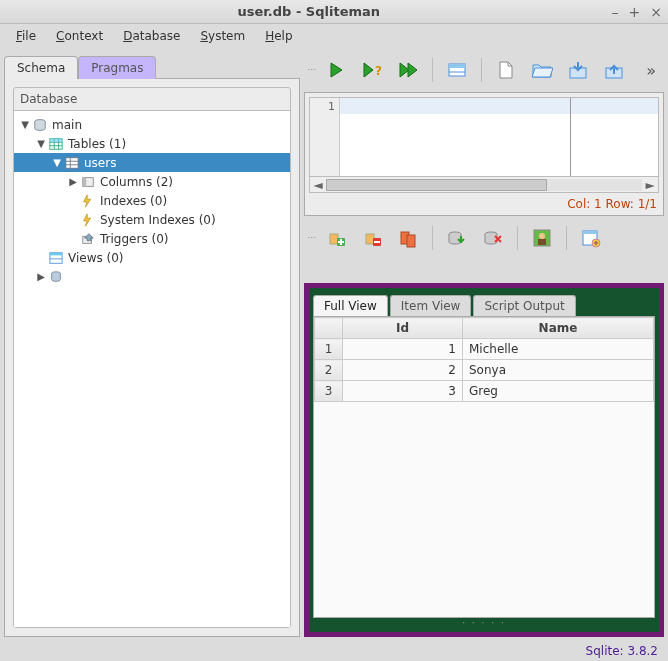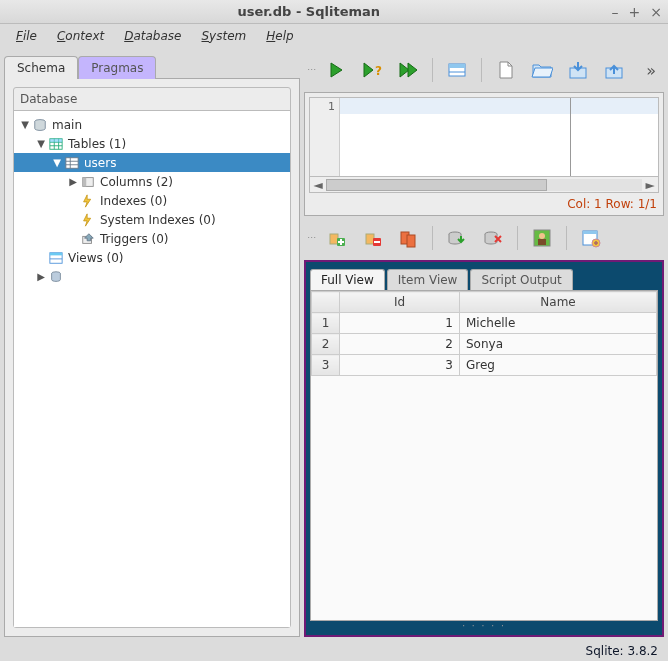--- a/index.html
+++ b/index.html
@@ -36,38 +36,37 @@
     height: 24px;
     display: flex;
     align-items: center;
     padding: 0 8px;
     gap: 4px;
     background: #dcdcdc;
   }
   .menubar .menuitem {
     padding: 3px 8px;
     cursor: pointer;
-    font-style: italic;
   }
   .menubar .menuitem u { text-decoration: underline; }
 
   
   .main {
     display: flex;
     height: calc(661px - 24px - 24px - 20px);
     padding: 4px;
     gap: 4px;
   }
   .statusbar {
     height: 20px;
     display:flex;
     justify-content:flex-end;
     align-items:center;
     padding: 0 10px;
-    color:#0f172a;
+    color:#4c1d95;
     font-size:12px;
   }
 
   
   .leftpanel {
     width: 296px;
     display:flex;
     flex-direction:column;
   }
   .tabstrip {
@@ -216,25 +215,26 @@
 
   .colrow-label {
     text-align:right;
     color:#c2410c;
     font-size:12px;
     padding:4px 2px 0 0;
   }
 
   .results-box {
     flex:1;
-    border:2px solid #701a75;
-    background:#0c4a6e;
+    border:5px solid #701a75;
+    background:#14532d;
     display:flex;
     flex-direction:column;
     padding:4px;
+    margin-top:23px;
   }
   .subtabstrip {display:flex; height:24px; align-items:flex-end;}
   .subtab {
     padding:3px 10px;
     border:1px solid #aaa;
     border-bottom:none;
     border-radius:3px 3px 0 0;
     background:#dcdcdc;
     color:#555;
     cursor:pointer;
@@ -255,21 +255,21 @@
   table.datagrid th, table.datagrid td {
     border:1px solid #ccc;
     padding:3px 6px;
     text-align:left;
     height:20px;
   }
   table.datagrid th {
     background:linear-gradient(#f4f4f4,#e4e4e4);
     color:#444;
     text-align:center;
-    font-weight:normal;
+    font-weight:bold;
   }
   table.datagrid .rowhdr {
     background:linear-gradient(#f4f4f4,#e4e4e4);
     text-align:center;
     width:28px;
     color:#444;
   }
   table.datagrid td.id { text-align:right; width:120px;}
 
   .dots-h {text-align:center; color:#999; font-size:9px; letter-spacing:2px; line-height:6px; padding:2px 0;}

